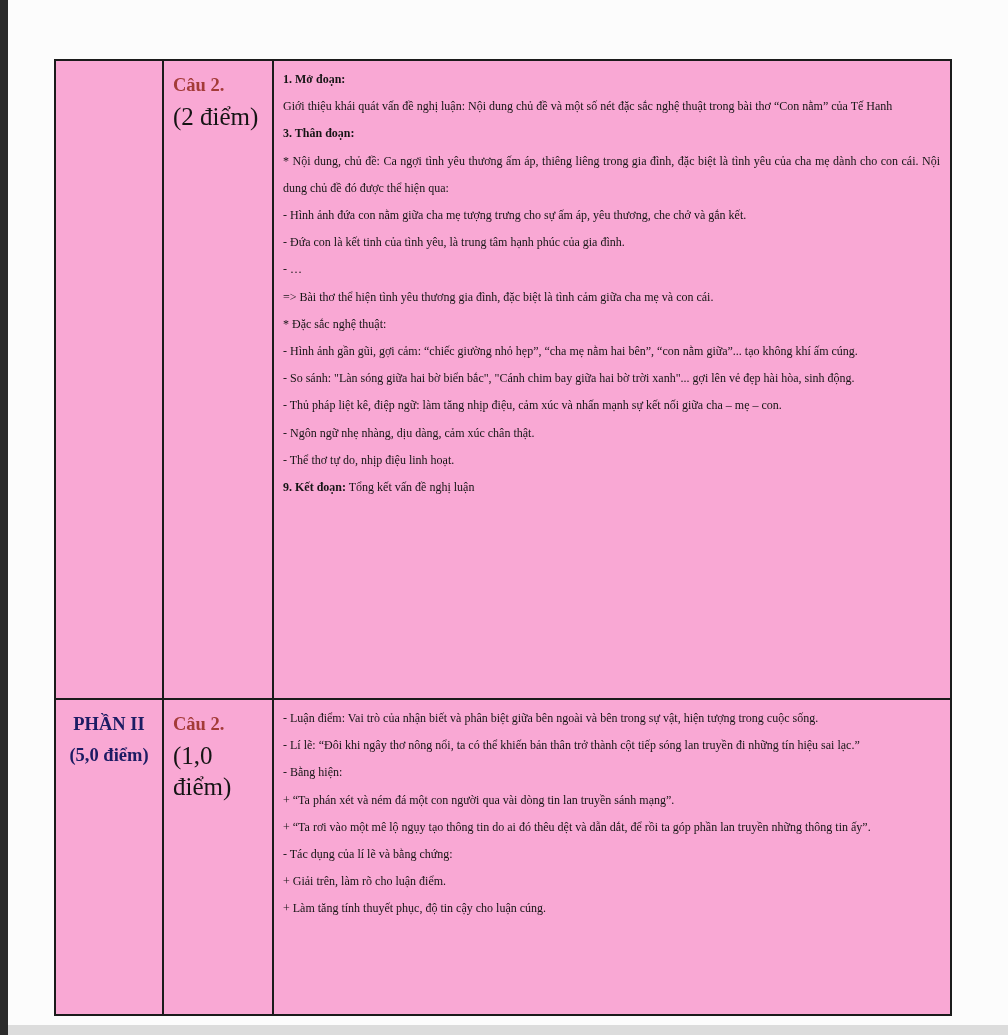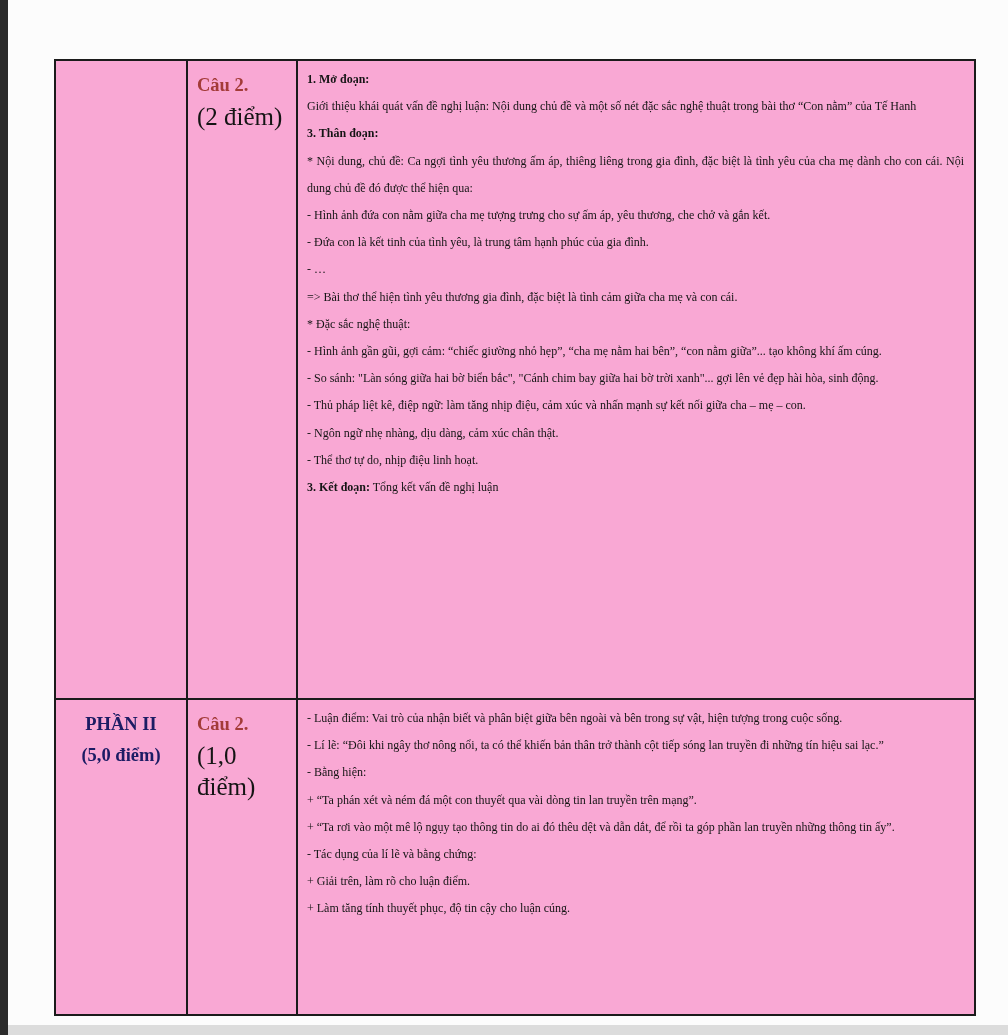--- a/index.html
+++ b/index.html
@@ -29,21 +29,21 @@
     width: 896px;
     border-collapse: collapse;
     table-layout: fixed;
   }
   .answer-table td {
     border: 2px solid var(--border-color, #1b1b1b);
     vertical-align: top;
     background: #f9a8d4;
   }
   td.section-cell {
-    width: 132px;
+    width: 108px;
     text-align: center;
     padding-top: 9px;
   }
   td.question-cell {
     width: 110px;
     padding: 9px 4px 0 9px;
   }
   td.answer-cell {
     width: 678px;
     padding: 5px 10px 6px 9px;
@@ -99,37 +99,37 @@
           <div class="line">- Hình ảnh đứa con nằm giữa cha mẹ tượng trưng cho sự ấm áp, yêu thương, che chở và gắn kết.</div>
           <div class="line">- Đứa con là kết tinh của tình yêu, là trung tâm hạnh phúc của gia đình.</div>
           <div class="line">- …</div>
           <div class="line">=&gt; Bài thơ thể hiện tình yêu thương gia đình, đặc biệt là tình cảm giữa cha mẹ và con cái.</div>
           <div class="line">* Đặc sắc nghệ thuật:</div>
           <div class="line">- Hình ảnh gần gũi, gợi cảm: “chiếc giường nhỏ hẹp”, “cha mẹ nằm hai bên”, “con nằm giữa”... tạo không khí ấm cúng.</div>
           <div class="line">- So sánh: "Làn sóng giữa hai bờ biển bắc", "Cánh chim bay giữa hai bờ trời xanh"... gợi lên vẻ đẹp hài hòa, sinh động.</div>
           <div class="line">- Thủ pháp liệt kê, điệp ngữ: làm tăng nhịp điệu, cảm xúc và nhấn mạnh sự kết nối giữa cha – mẹ – con.</div>
           <div class="line">- Ngôn ngữ nhẹ nhàng, dịu dàng, cảm xúc chân thật.</div>
           <div class="line">- Thể thơ tự do, nhịp điệu linh hoạt.</div>
-          <div class="line"><b>3. Kết đoạn:</b> Tổng kết vấn đề nghị luận</div>
+          <div class="line"><b>9. Kết đoạn:</b> Tổng kết vấn đề nghị luận</div>
         </td>
     </tr>
     <tr class="row-2">
       <td class="section-cell">
         <div class="section-title">PHẦN II</div>
         <div class="section-points">(5,0 điểm)</div>
       </td>
       <td class="question-cell">
         <div class="question-title">Câu 2.</div>
         <div class="question-points">(1,0 điểm)</div>
       </td>
       <td class="answer-cell">
           <div class="line">- Luận điểm: Vai trò của nhận biết và phân biệt giữa bên ngoài và bên trong sự vật, hiện tượng trong cuộc sống.</div>
           <div class="line">- Lí lẽ: “Đôi khi ngây thơ nông nổi, ta có thể khiến bản thân trở thành cột tiếp sóng lan truyền đi những tín hiệu sai lạc.”</div>
           <div class="line">- Bằng hiện:</div>
-          <div class="line">+ “Ta phán xét và ném đá một con thuyết qua vài dòng tin lan truyền trên mạng”.</div>
+          <div class="line">+ “Ta phán xét và ném đá một con người qua vài dòng tin lan truyền sánh mạng”.</div>
           <div class="line">+ “Ta rơi vào một mê lộ ngụy tạo thông tin do ai đó thêu dệt và dẫn dắt, để rồi ta góp phần lan truyền những thông tin ấy”.</div>
           <div class="line">- Tác dụng của lí lẽ và bằng chứng:</div>
           <div class="line">+ Giải trên, làm rõ cho luận điểm.</div>
           <div class="line">+ Làm tăng tính thuyết phục, độ tin cậy cho luận cúng.</div>
         </td>
     </tr>
   </tbody>
 </table>
 
 <div class="bottom-strip"></div>

